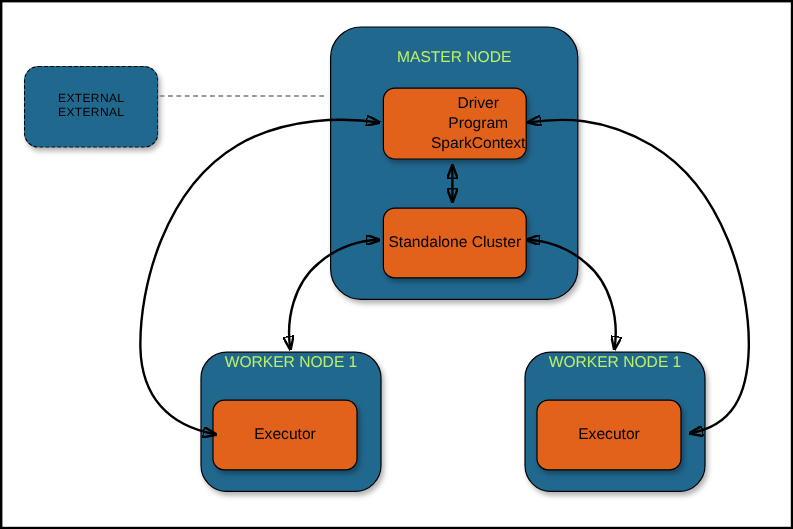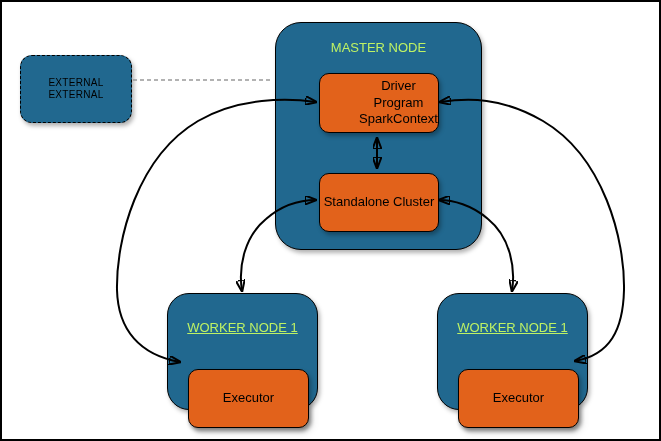--- a/index.html
+++ b/index.html
@@ -53,24 +53,24 @@
     font-size: 10px;
     line-height: 1.25;
     letter-spacing: 0.3px;
     margin-top: 12px;
   }
   .master { left: 273px; top: 20px; width: 207px; height: 228px; border-radius: 26px; }
   .master .node-title { margin-top: 17px; }
   .worker { width: 151px; height: 117px; border-radius: 22px; }
   .worker-left  { left: 165px; top: 291px; }
   .worker-right { left: 435px; top: 291px; }
-  .worker .node-title { margin-top: 26px; text-decoration: underline; }
+  .worker .node-title { margin-top: 0; }
   .driver   { left: 43px;  top: 50px;  width: 120px; height: 60px; padding-left: 39px; }
   .resmgr   { left: 43px;  top: 150px; width: 120px; height: 59px; }
-  .executor-box { left: 20px; top: 39px; width: 121px; height: 59px; margin-top: 36px; }
+  .executor-box { left: 9px; top: 39px; width: 121px; height: 59px; }
   .edges {
     position: absolute;
     left: 0; top: 0;
     width: 661px; height: 441px;
     pointer-events: none;
     z-index: 5;
   }
   .edges path { fill: none; stroke: #000000; stroke-width: 2; }
   .edges path.dashed-link { stroke: #999999; stroke-width: 1.5; stroke-dasharray: 4 3; }
 </style>

